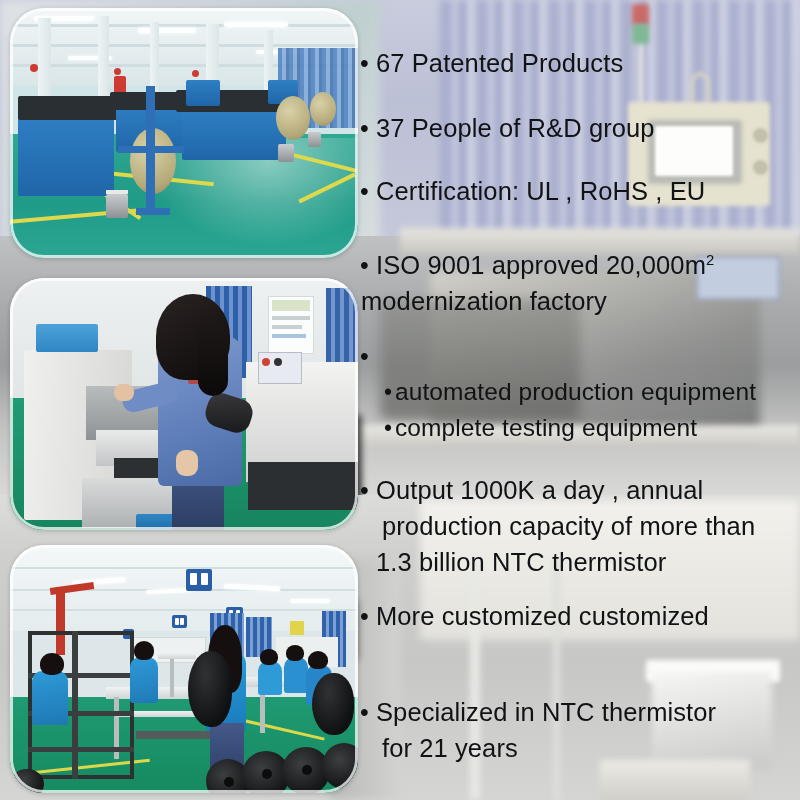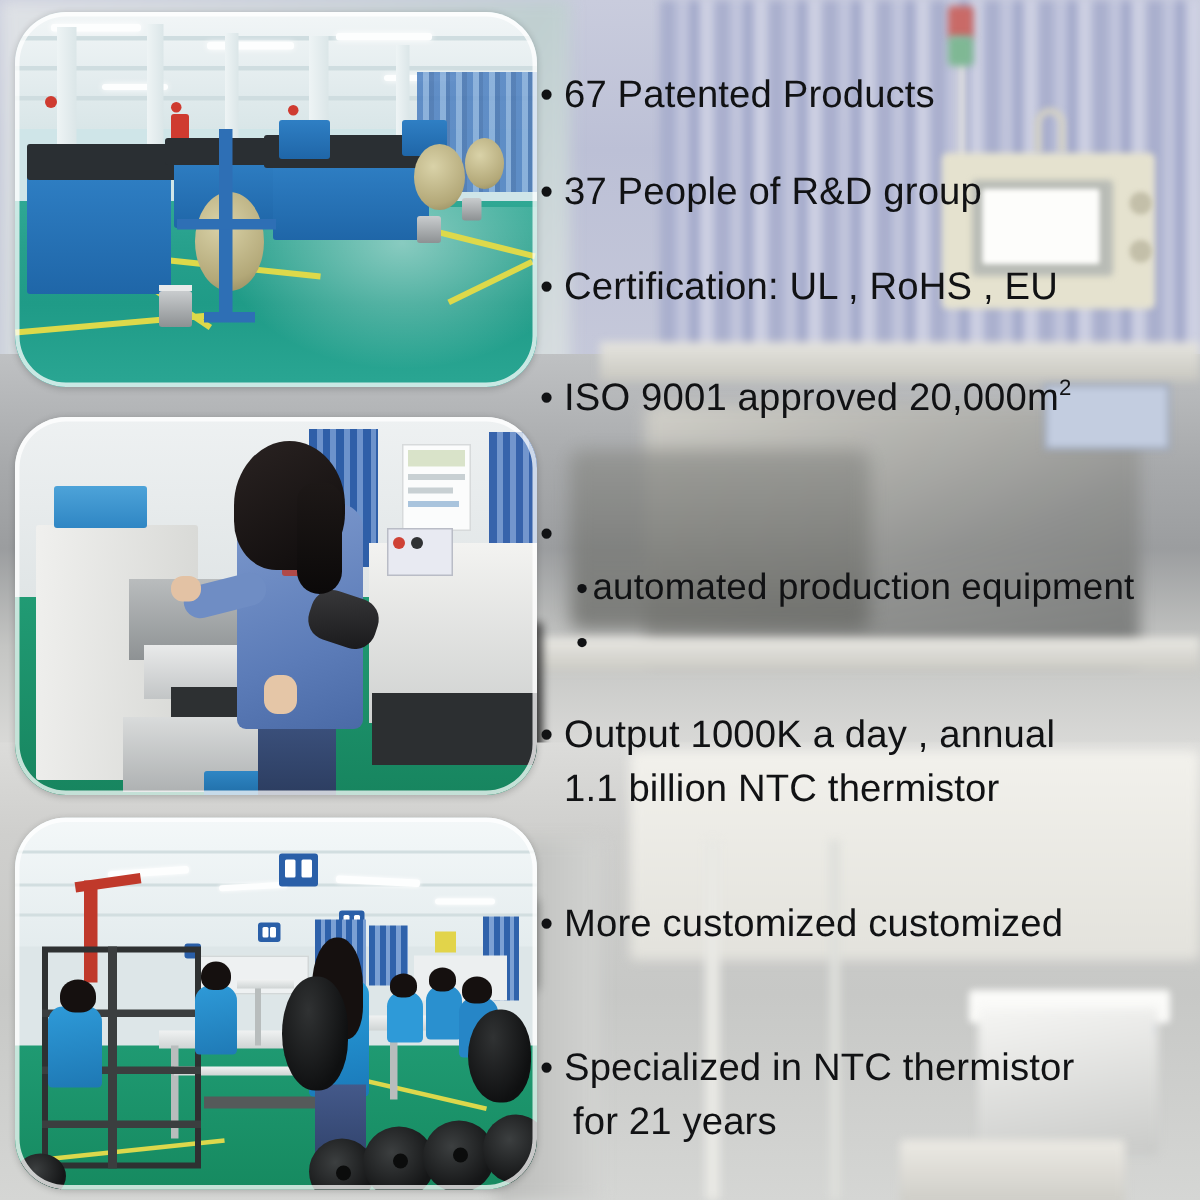--- a/index.html
+++ b/index.html
@@ -543,42 +543,49 @@
       <span class="b-dot">•</span>
       <span class="b-text">Certification: UL , RoHS , EU</span>
     </div>
   </div>
 
   <div class="bullet-block" style="top:247px;">
     <div class="b-line">
       <span class="b-dot">•</span>
       <span class="b-text"><span>ISO 9001 approved 20,000m</span><sup>2</sup></span>
     </div>
+    <div class="b-line" style="padding-left:1px;">
+      <span class="b-text">modernization factory</span>
+    </div>
   </div>
 
   <div class="bullet-block" style="top:338px;">
     <div class="b-line">
       <span class="b-dot">•</span>
     </div>
     <div class="b-line sub">
       <span class="b-dot">•</span>
       <span class="b-text">automated production equipment</span>
     </div>
     <div class="b-line sub">
       <span class="b-dot">•</span>
+      <span class="b-text">complete testing equipment</span>
     </div>
   </div>
 
   <div class="bullet-block" style="top:472px;">
     <div class="b-line">
       <span class="b-dot">•</span>
       <span class="b-text">Output 1000K a day , annual</span>
     </div>
+    <div class="b-line cont">
+      <span class="b-text">production capacity of more than</span>
+    </div>
     <div class="b-line cont2">
-      <span class="b-text">1.1 billion NTC thermistor</span>
+      <span class="b-text">1.3 billion NTC thermistor</span>
     </div>
   </div>
 
   <div class="bullet-block" style="top:598px;">
     <div class="b-line">
       <span class="b-dot">•</span>
       <span class="b-text">More customized customized</span>
     </div>
   </div>
 

